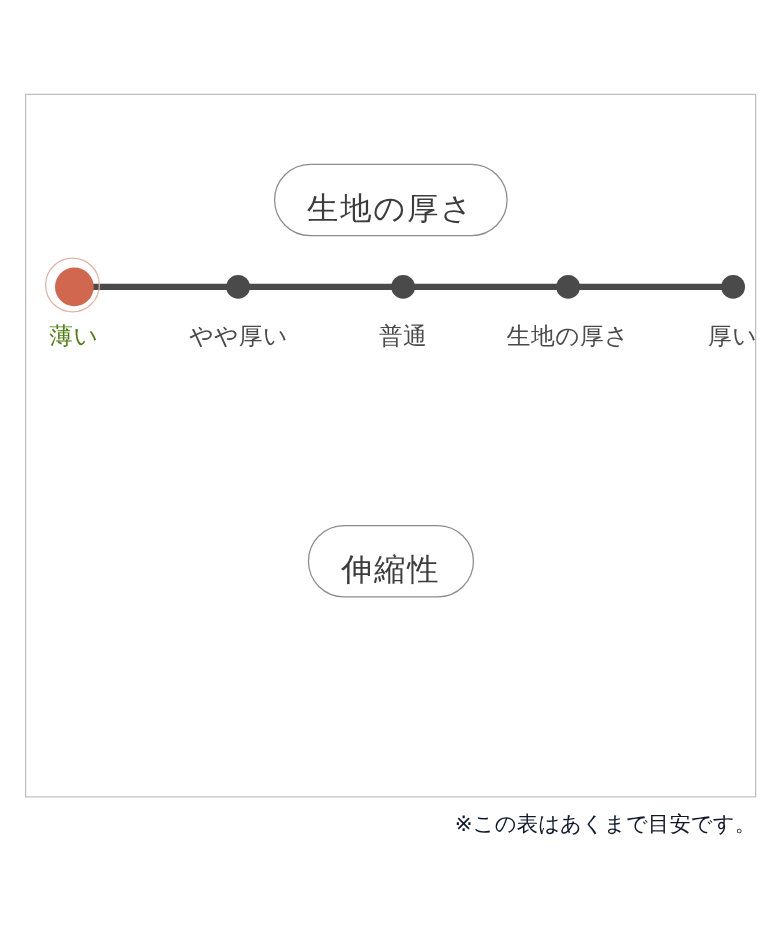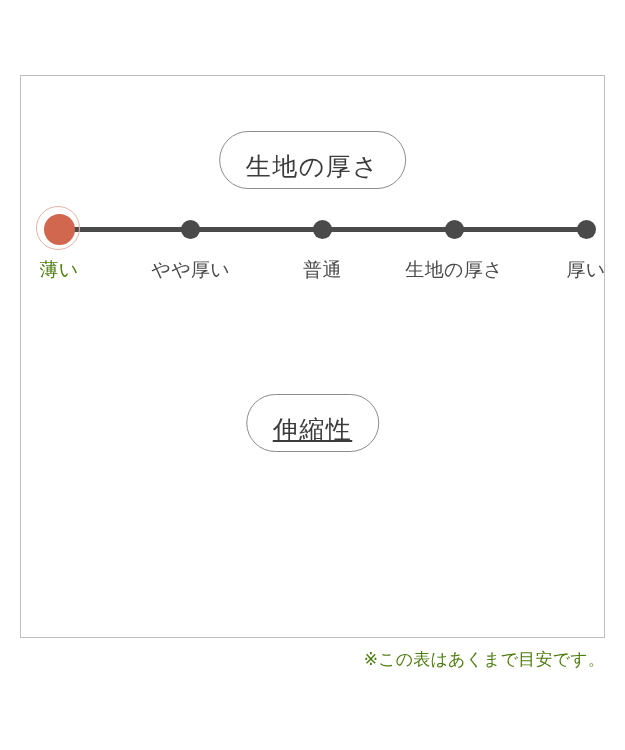--- a/index.html
+++ b/index.html
@@ -114,21 +114,21 @@
     font-weight: normal;
     color: #4d7c0f;
   }
 
   
   #footnote {
     position: absolute;
     right: 20px;
     top: 648px;
     font-size: 17px;
-    color: #4d7c0f;
+    color: #0f172a;
     letter-spacing: 0.01em;
     white-space: nowrap;
   }
 </style>
 </head>
 <body>
 
 <div id="spec-card">
 
   <div class="section-heading" style="top: 55px;">生地の厚さ</div>
@@ -153,18 +153,18 @@
           <div class="dot"></div>
           <div class="label">生地の厚さ</div>
         </div>
         <div class="point" style="left: 100%;">
           <div class="dot"></div>
           <div class="label">厚い</div>
         </div>
       </div>
   </div>
 
-  <div class="section-heading" style="top: 318px; text-decoration: underline;">伸縮性</div>
+  <div class="section-heading" style="top: 344px;">伸縮性</div>
 
 
 </div>
 
 <div id="footnote">※この表はあくまで目安です。</div>
 
 </body></html>

